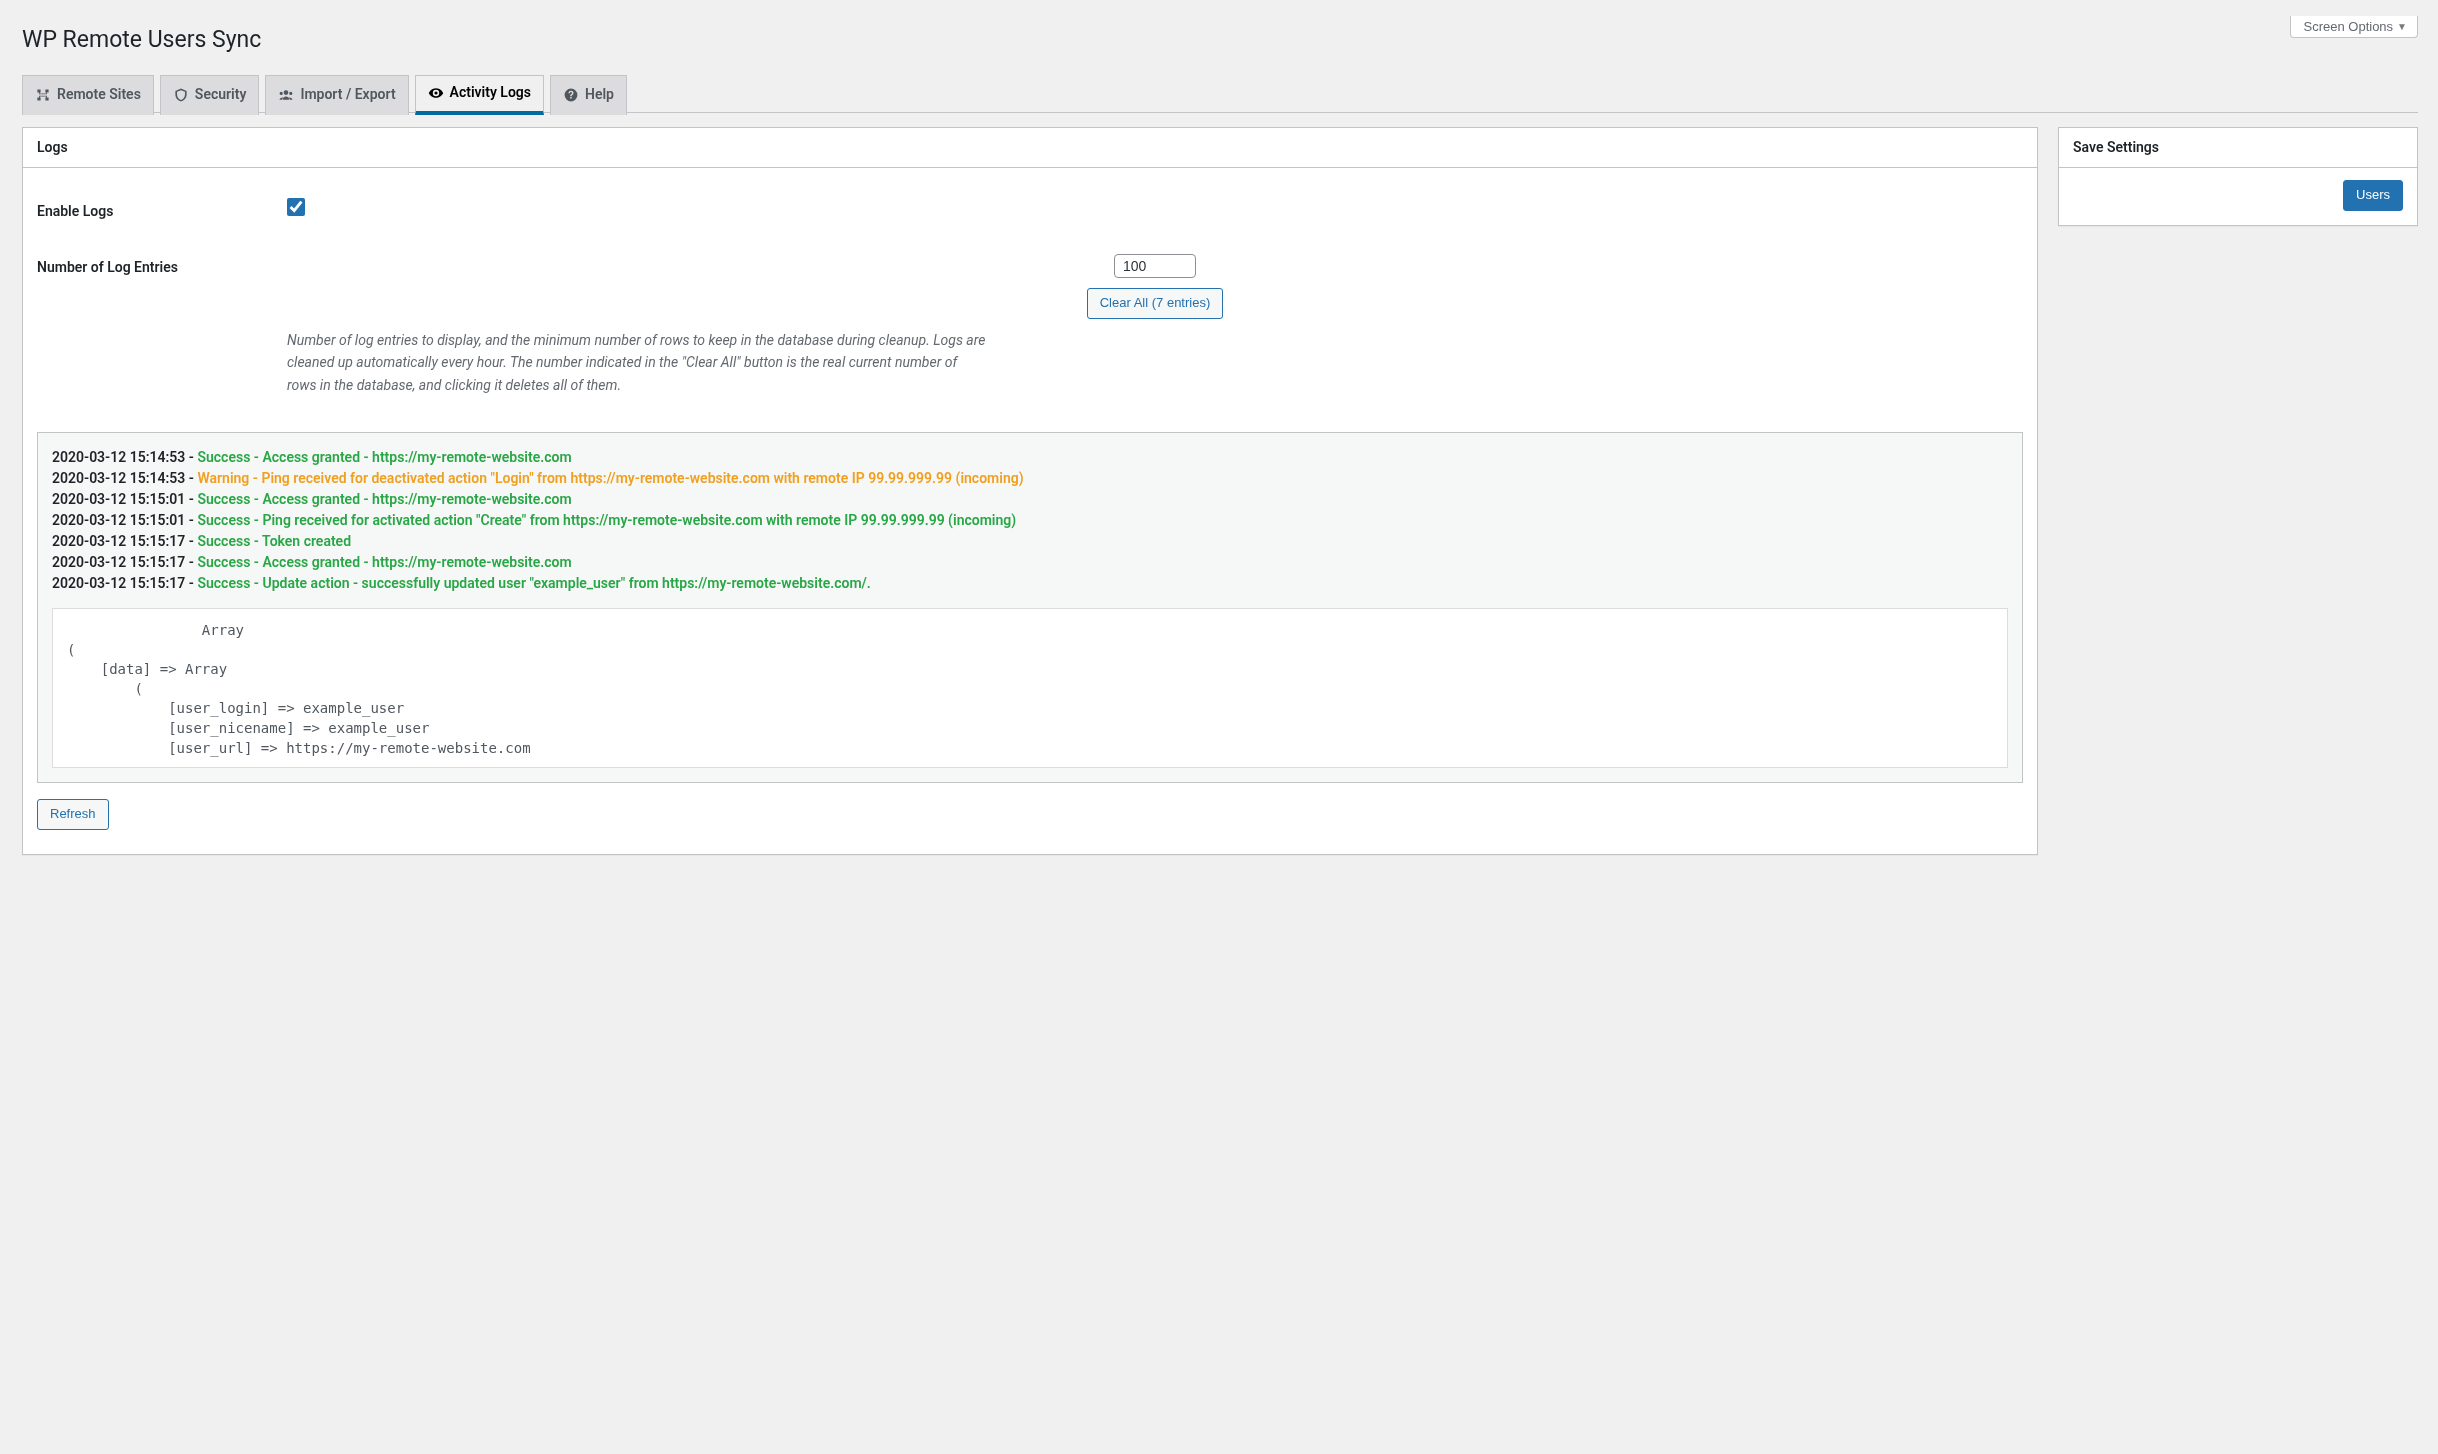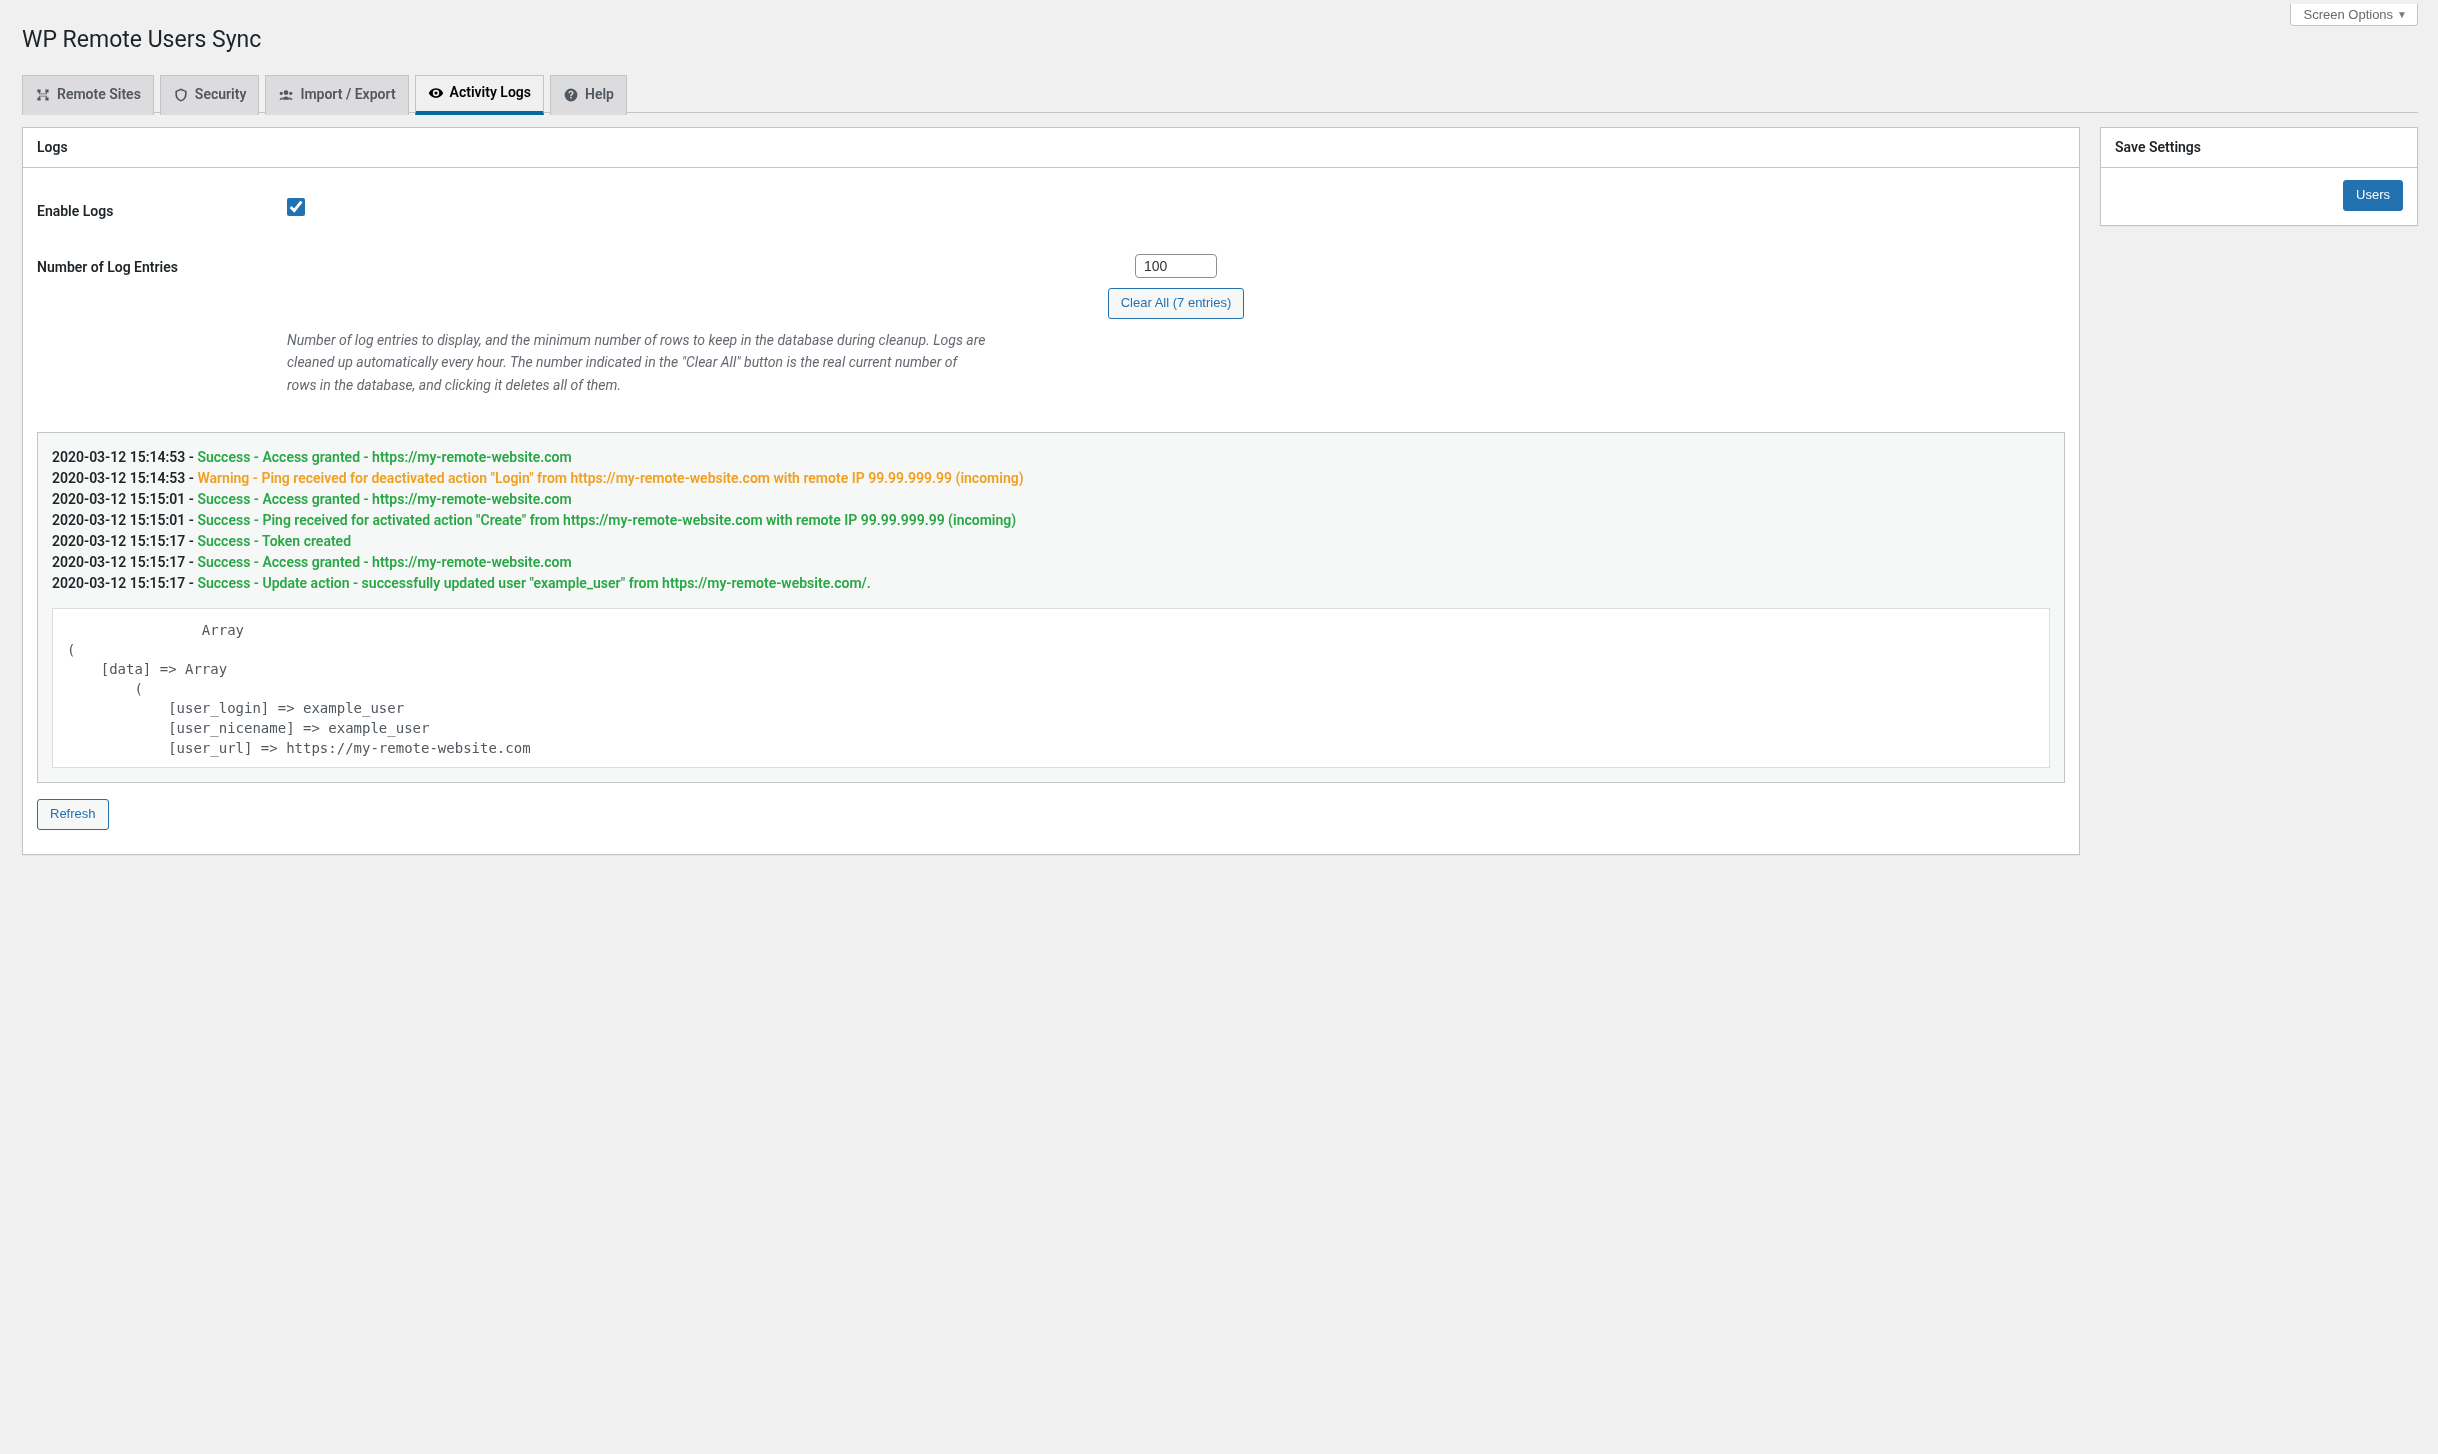--- a/index.html
+++ b/index.html
@@ -9,21 +9,21 @@
   color: #3c434a;
   font-size: 13px;
   line-height: 1.4;
 }
 .wrap {
   padding: 0 20px 20px 22px;
   position: relative;
 }
 .screen-options-wrap {
   position: absolute;
-  top: 4px;
+  top: 16px;
   right: 20px;
 }
 .screen-options-btn {
   background: #fff;
   border: 1px solid #c3c4c7;
   border-top: none;
   border-radius: 0 0 4px 4px;
   color: #646970;
   font-size: 13px;
   padding: 3px 10px 3px 12px;
@@ -73,21 +73,21 @@
   fill: currentColor;
   flex-shrink: 0;
 }
 .columns {
   display: flex;
   gap: 20px;
   margin-top: 14px;
   align-items: flex-start;
 }
 .main-col { flex: 1; min-width: 0; }
-.side-col { width: 318px; flex-shrink: 0; }
+.side-col { width: 360px; flex-shrink: 0; }
 .postbox {
   background: #fff;
   border: 1px solid #c3c4c7;
   box-shadow: 0 1px 1px rgba(0,0,0,.04);
 }
 .postbox h2.hndle {
   font-size: 14px;
   font-weight: 600;
   color: #1d2327;
   padding: 10px 14px;

